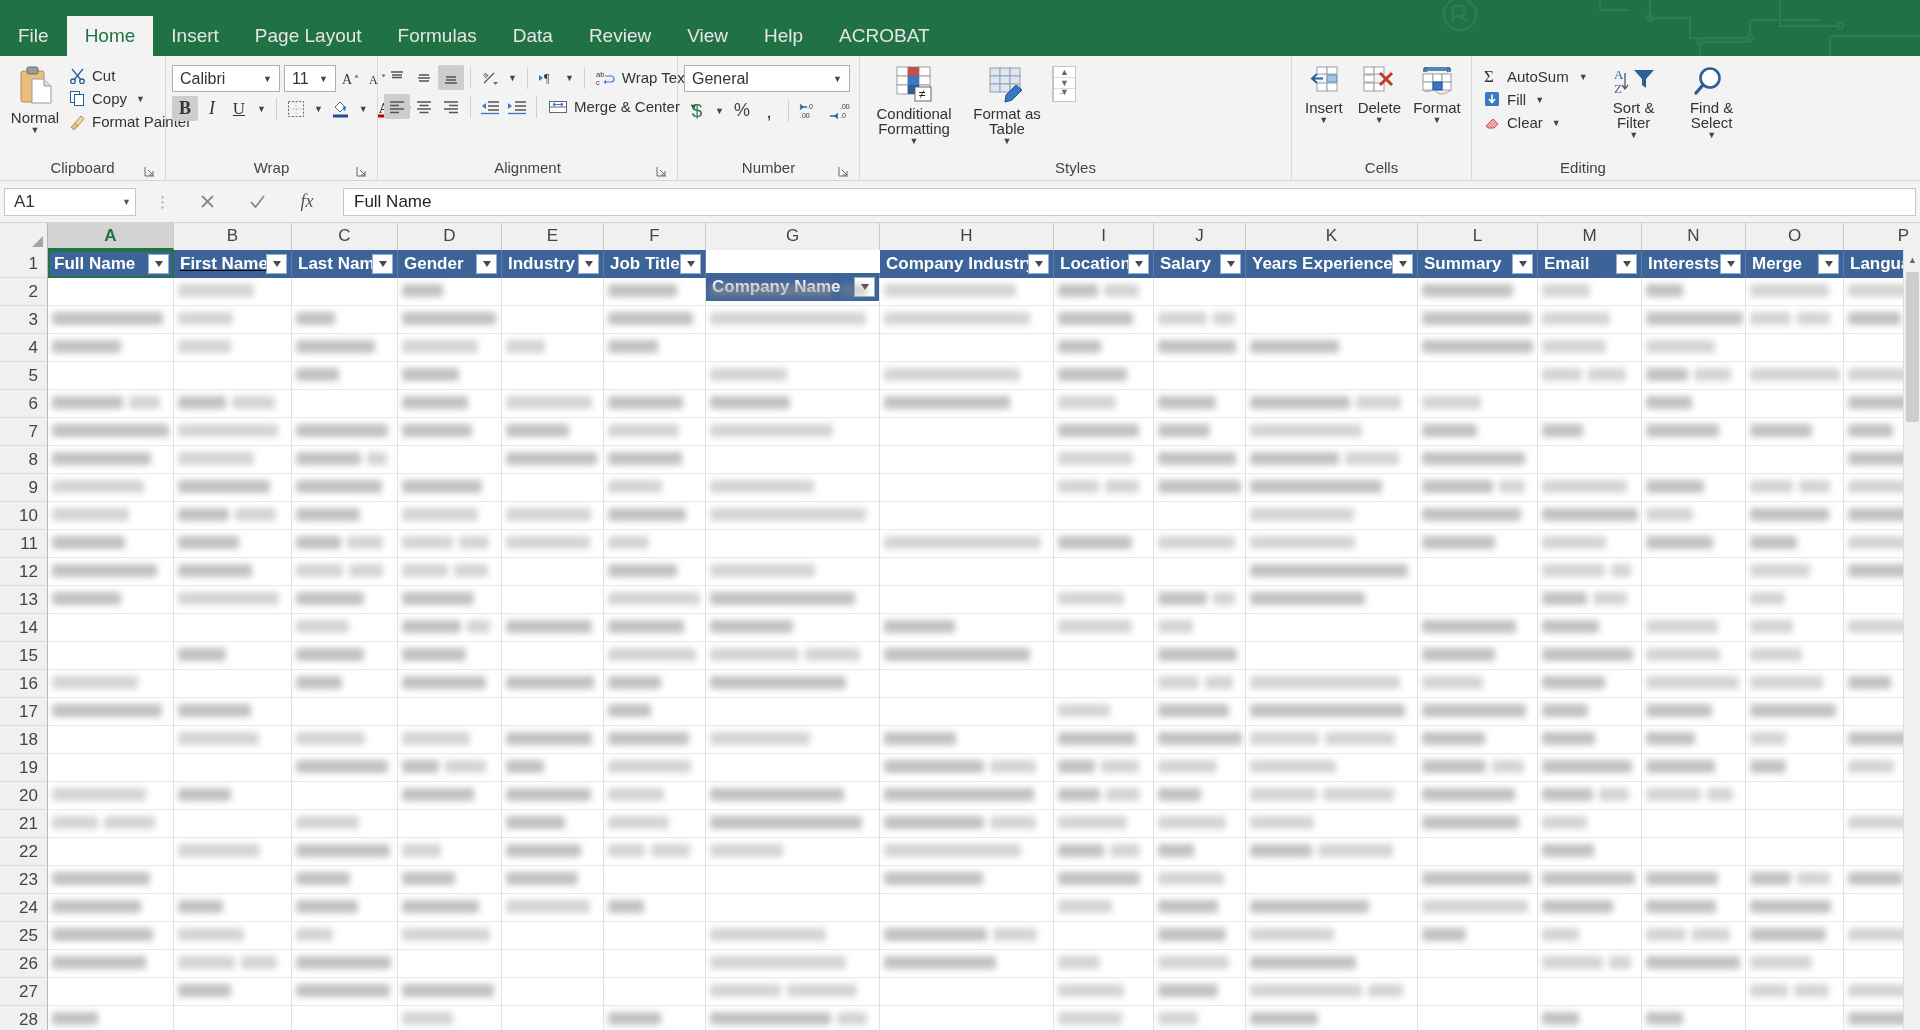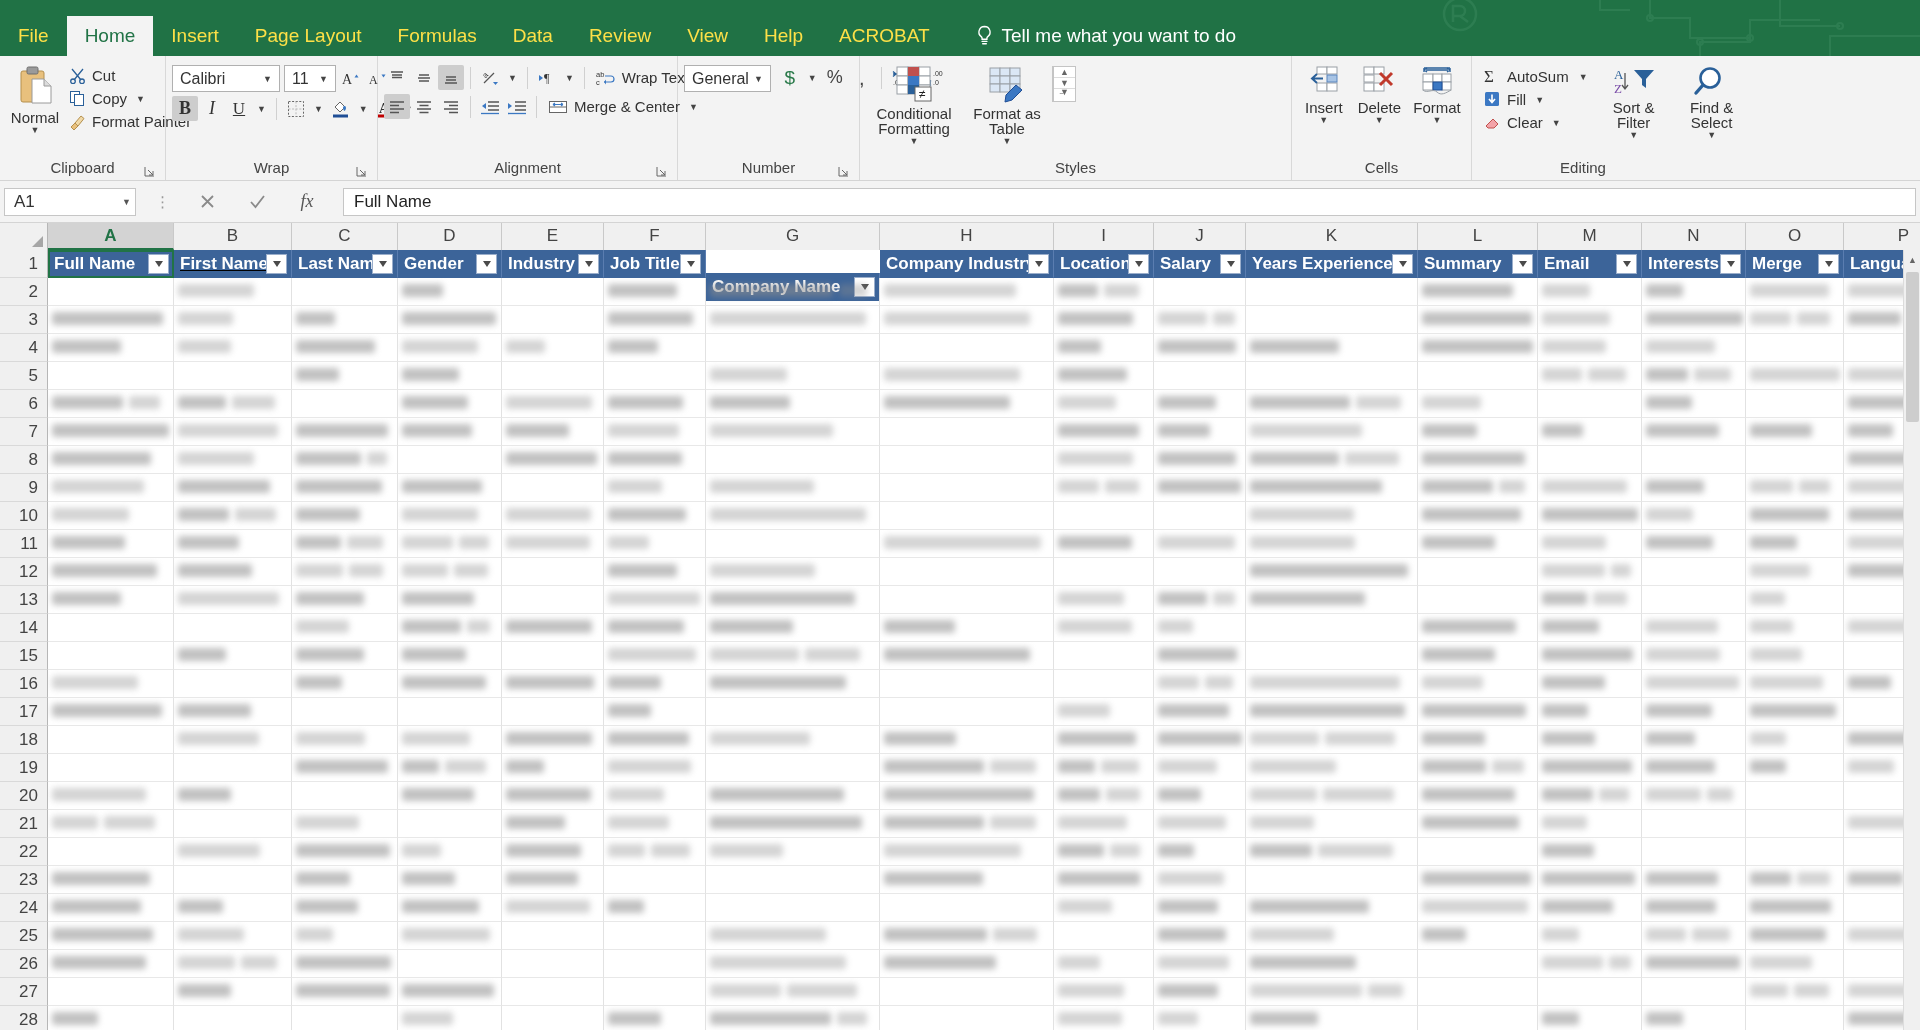--- a/index.html
+++ b/index.html
@@ -22,21 +22,21 @@
   }
   #tabbar .circuit {
     position: absolute;
     right: 0; top: 0;
     width: 520px; height: 56px;
     opacity: .45;
     pointer-events: none;
   }
   .tab {
     position: relative;
-    color: #fde047;
+    color: #e5e5e5;
     font-size: 19px;
     padding: 0 18px;
     height: 40px;
     line-height: 40px;
     white-space: nowrap;
     cursor: pointer;
   }
   .tab.active {
     background: #f3f3f3;
     color: #217346;
@@ -273,27 +273,20 @@
   <div class="tab">File</div>
   <div class="tab active">Home</div>
   <div class="tab">Insert</div>
   <div class="tab">Page Layout</div>
   <div class="tab">Formulas</div>
   <div class="tab">Data</div>
   <div class="tab">Review</div>
   <div class="tab">View</div>
   <div class="tab">Help</div>
   <div class="tab">ACROBAT</div>
-  <div id="tellme">
-    <svg class="bulb" viewBox="0 0 17 22">
-      <path d="M8.5 1.5a5.6 5.6 0 0 0-3.3 10.1c.6.5.9 1.1.9 1.8v.8h4.8v-.8c0-.7.3-1.3.9-1.8A5.6 5.6 0 0 0 8.5 1.5z" fill="none" stroke="#ffffff" stroke-width="1.4"></path>
-      <path d="M6.1 16.4h4.8M6.7 18.8h3.6" stroke="#ffffff" stroke-width="1.4" stroke-linecap="round"></path>
-    </svg>
-    <span>Tell me what you want to do</span>
-  </div>
 </div>
 
 <div id="ribbon">
 
   <div class="group" style="width:166px">
     <div class="group-body">
       <div class="bigbtn" style="width:58px">
         <svg width="40" height="44" viewBox="0 0 40 44">
           <rect x="6" y="6" width="23" height="31" rx="2" fill="#e8c07d" stroke="#b5904e"></rect>
           <rect x="12" y="2" width="11" height="7" rx="1.5" fill="#9a9a9a" stroke="#6f6f6f"></rect>
@@ -505,21 +498,21 @@
       <span class="dlg">
         <svg width="11" height="11" viewBox="0 0 11 11">
             <path d="M1 1v9h9" fill="none" stroke="#666"></path>
             <path d="M4 4l5 5M9 5V9H5" fill="none" stroke="#666"></path>
           </svg>
       </span>
     </div>
   </div>
 
   <div class="group" style="width:182px">
-    <div class="group-body" style="flex-direction:row;gap:6px;padding-top:4px">
+    <div class="group-body" style="flex-direction:column;gap:6px;padding-top:4px">
       <div class="combo" style="width:166px">
         <span class="cv">General</span>
         <span class="ca">▼</span>
       </div>
       <div class="rowline">
         <div class="iconbtn">
           <span style="font-size:19px;color:#2a7a4a">$</span>
         </div>
         <span class="caretdown" style="padding:0 4px">▼</span>
         <div class="iconbtn">

